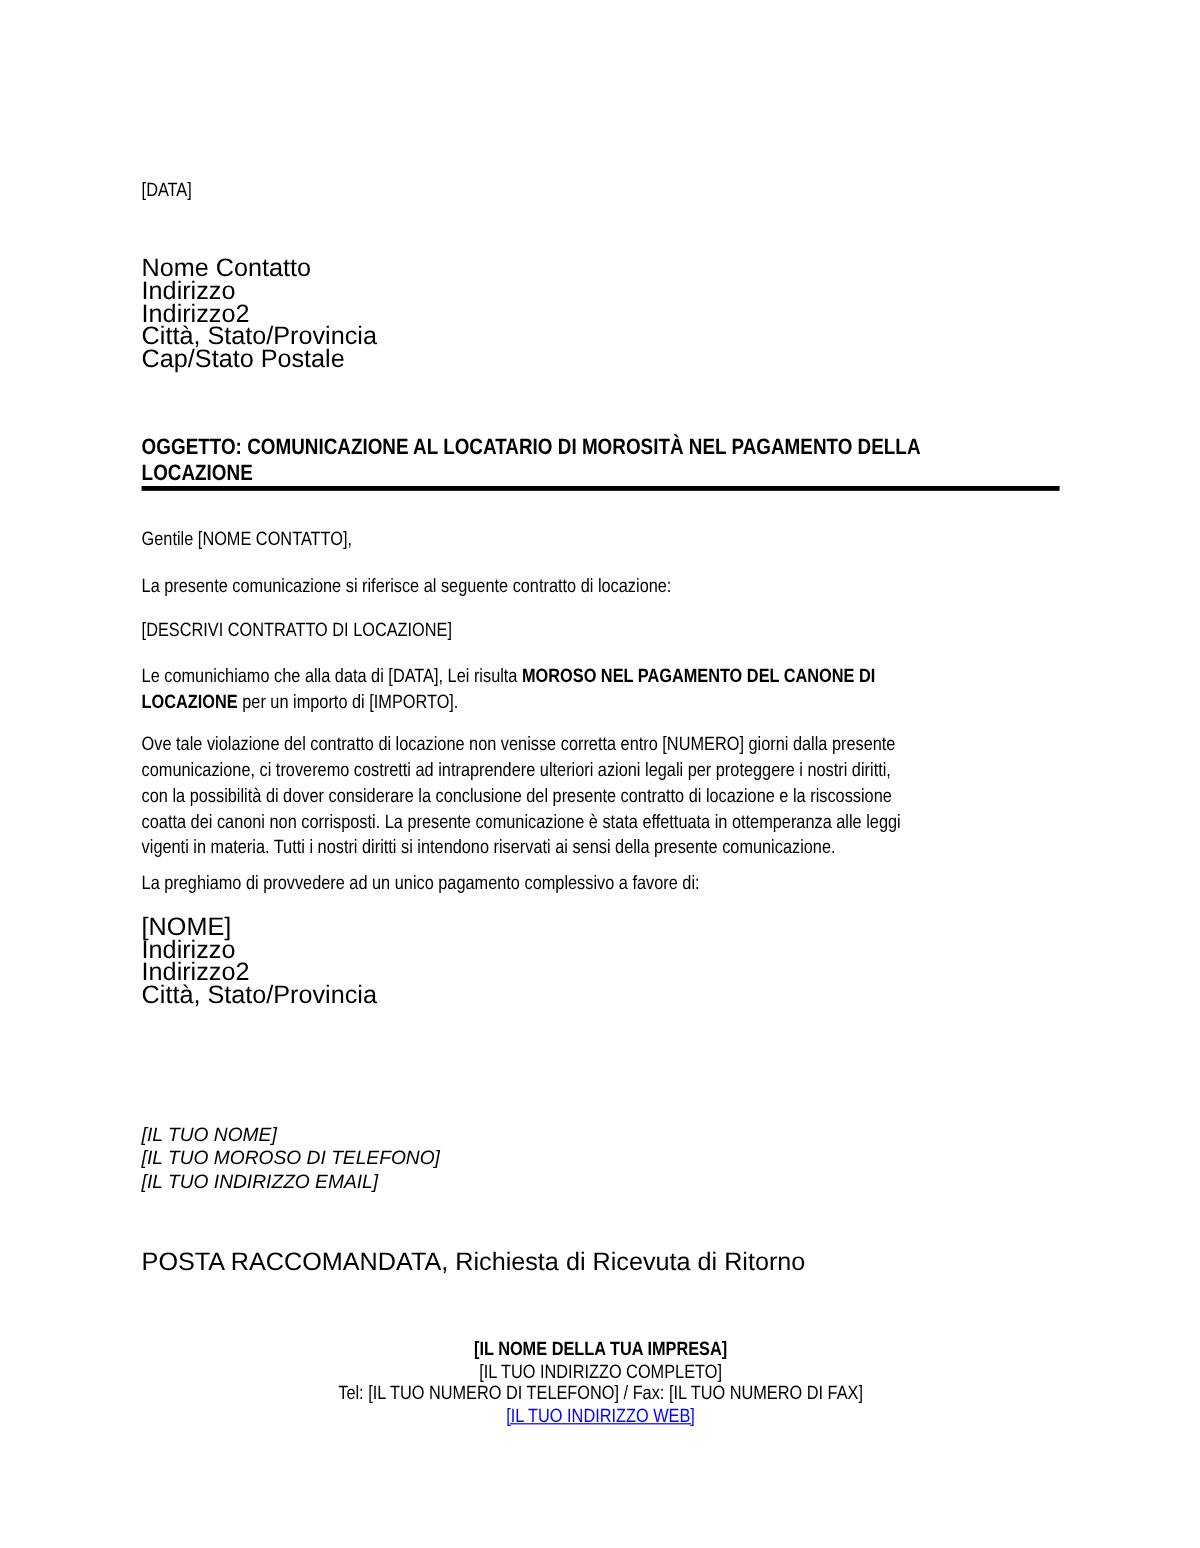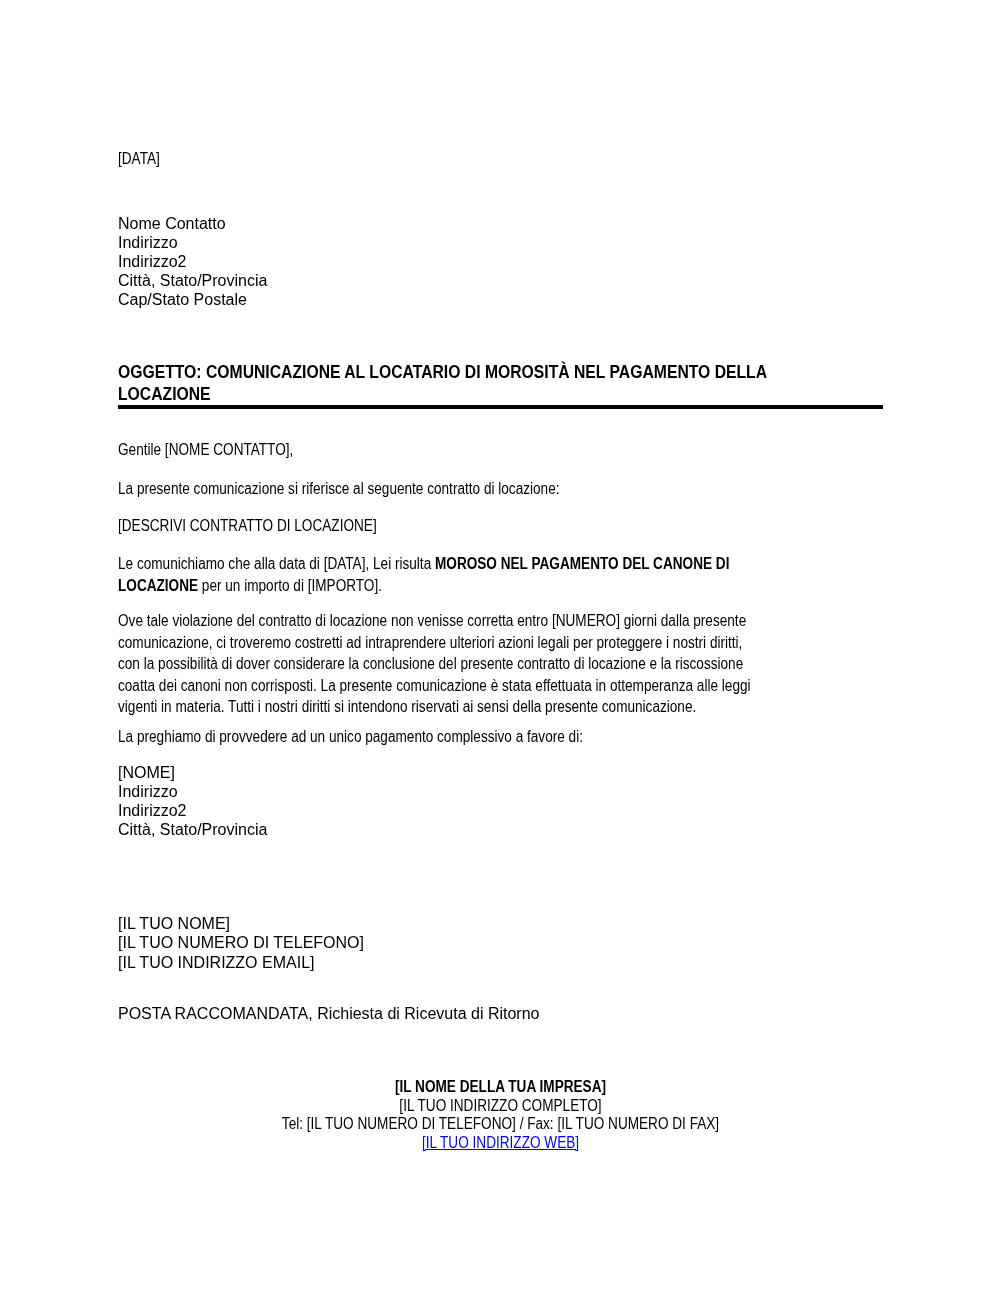--- a/index.html
+++ b/index.html
@@ -12,34 +12,34 @@
     font-family:"Liberation Sans", sans-serif;
     color:#000000;
     overflow:hidden;
     border-radius:21px;
   }
   
   .narrow{width:900px;transform:scaleX(0.85);transform-origin:0 0;}
   .t16{font-size:16px;}
   .para{line-height:21px;}
   .mline{line-height:21.5px;}
-  .addr{font-size:16px;line-height:19px;}
+  .addr{font-size:21px;line-height:19px;}
   .sig{font-size:16px;line-height:19.5px;}
   .subject{
     font-size:18.5px;font-weight:bold;line-height:22px;
     border-bottom:4px solid #000000;
   }
   .footer{text-align:center;font-size:16px;line-height:18.5px;}
   .footer .company{font-weight:bold;}
   a.weblink{color:#0000ff;text-decoration:underline;}
   b{font-weight:bold;}
   .mt45{margin-top:45px;} .mt52{margin-top:52px;} .mt30{margin-top:30px;}
   .mt18{margin-top:18px;} .mt16{margin-top:16px;} .mt17{margin-top:17px;}
   .mt14{margin-top:14px;} .mt8{margin-top:8px;}  .mt37{margin-top:37px;}
-  .mt75{margin-top:75px;} .mt32{margin-top:32px;} .mt55{margin-top:55px;}
+  .mt75{margin-top:98px;font-style:italic;} .mt32{margin-top:47px;} .mt55{margin-top:55px;}
 </style>
 </head>
 <body>
 
 <div class="page">
 
   <div class="narrow t16 para">[DATA]</div>
 
   <div class="addr mt45">
     <div>Nome Contatto</div>
@@ -78,21 +78,21 @@
   <div class="addr mt16">
     <div>[NOME]</div>
     <div>Indirizzo</div>
     <div>Indirizzo2</div>
     <div>Città, Stato/Provincia</div>
   </div>
 
 
   <div class="sig mt75">
     <div>[IL TUO NOME]</div>
-    <div>[IL TUO NUMERO DI TELEFONO]</div>
+    <div>[IL TUO MOROSO DI TELEFONO]</div>
     <div>[IL TUO INDIRIZZO EMAIL]</div>
   </div>
 
   <div class="addr mt32">POSTA RACCOMANDATA, Richiesta di Ricevuta di Ritorno</div>
 
   <div class="narrow footer mt55">
     <div class="company">[IL NOME DELLA TUA IMPRESA]</div>
     <div>[IL TUO INDIRIZZO COMPLETO]</div>
     <div>Tel: [IL TUO NUMERO DI TELEFONO] / Fax: [IL TUO NUMERO DI FAX]</div>
     <div><a class="weblink" href="#">[IL TUO INDIRIZZO WEB]</a></div>

